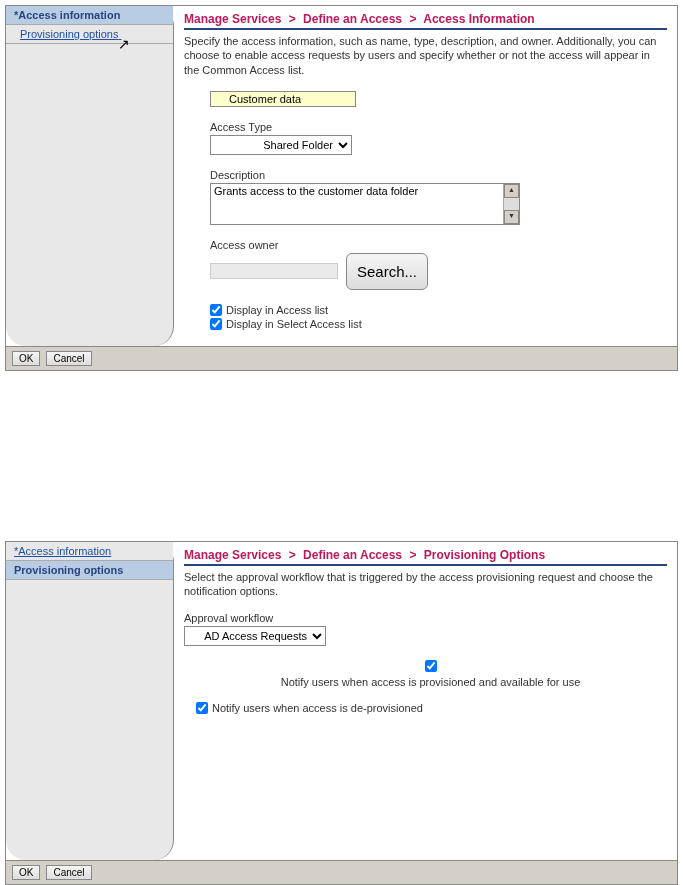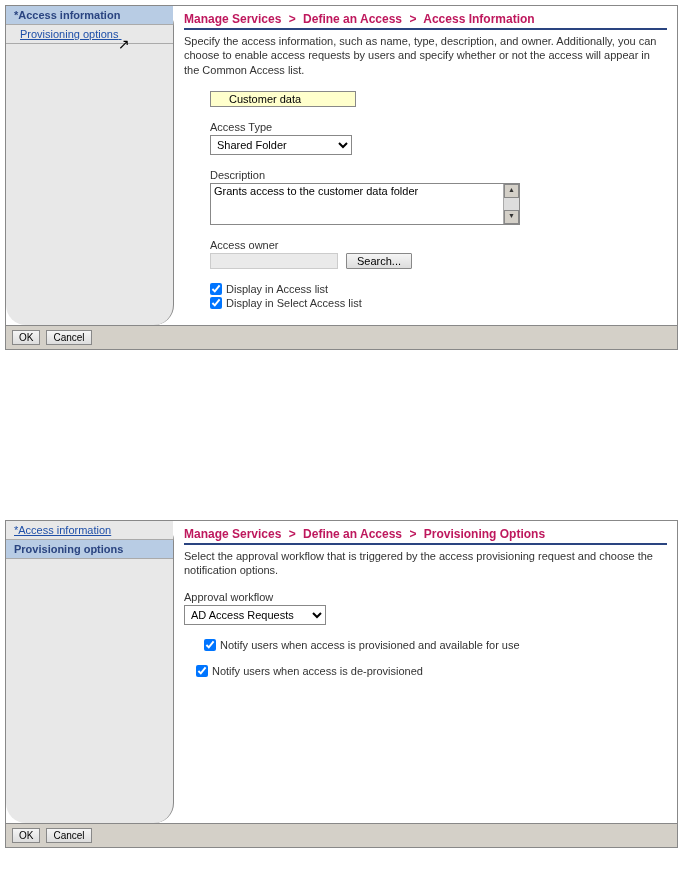--- a/index.html
+++ b/index.html
@@ -19,30 +19,30 @@
     hr.titlebar { border: none; border-top: 2px solid #2a4480; margin-bottom: 4px; }
     
     .description-text { font-size: 11px; line-height: 1.3; margin-bottom: 14px; }
     
     .field { margin: 0 0 14px 26px; }
     .field-label { font-size: 11px; color: #333; margin-bottom: 2px; }
     .text-input { width: 146px; padding: 1px 18px; font-size: 11px; border: 1px solid #888; }
     .text-input.highlighted { background: #ffffcc; }
     
     .select-wrap { display: inline-block; border: 1px solid #888; background: #fff; }
-    .select-wrap select { border: none; font-size: 11px; padding: 0 2px; width: 140px; height: 18px; background: #fff; }
+    .select-wrap select { border: none; font-size: 11px; padding: 0 2px; width: 140px; height: 18px; background: #fff; text-align: right; }
     
     .textarea-wrap { border: 1px solid #888; background: #fff; width: 310px; height: 42px; position: relative; display: flex; }
     .textarea-wrap textarea { border: none; font-size: 11px; padding: 1px 3px; resize: none; flex: 1; font-family: Arial, sans-serif; }
     .textarea-scroll { width: 16px; background: #ddd; display: flex; flex-direction: column; justify-content: space-between; border-left: 1px solid #aaa; }
     .scroll-btn { height: 14px; background: #d4d0c8; border: 1px solid #888; font-size: 7px; text-align: center; line-height: 10px; }
     
     .owner-row { display: flex; gap: 8px; align-items: center; }
     .owner-input { width: 128px; padding: 1px 3px; font-size: 11px; border: 1px solid #ccc; background: #eaeaea; }
-    .search-btn { font-size: 11px; padding: 1px 10px; background: linear-gradient(#f5f5f5,#ddd); border: 1px solid #888; border-radius: 1px; cursor: pointer; }
+    .search-btn { font-size: 15px; padding: 9px 10px; background: linear-gradient(#f5f5f5,#ddd); border: 1px solid #888; border-radius: 6px; cursor: pointer; }
     
     .checkbox-row { margin: 2px 0 2px 26px; display: flex; align-items: center; gap: 4px; }
     .checkbox-row input[type=checkbox] { width: 12px; height: 12px; }
     
     .footer { background: #d4d0c8; padding: 4px 6px; border-top: 1px solid #888; display: flex; gap: 6px; }
     .footer button { font-size: 10px; padding: 1px 6px; background: linear-gradient(#f5f5f5,#ddd); border: 1px solid #888; cursor: pointer; }
     
     .spacer { height: 160px; }
     
     .cursor { position: relative; display: inline-block; width: 0; height: 0; }
@@ -146,21 +146,21 @@
 
       <div class="field" style="margin-left:0;">
         <div class="field-label">Approval workflow</div>
         <div class="select-wrap">
           <select>
             <option>AD Access Requests</option>
           </select>
         </div>
       </div>
 
-      <div class="checkbox-row" style="margin-left:20px;">
+      <div class="checkbox-row" style="margin-left:10px;flex-direction:column;">
         <input type="checkbox" checked="" style="">
         <span>Notify users when access is provisioned and available for use</span>
       </div>
       <div class="checkbox-row" style="margin-left:12px; margin-top:14px; margin-bottom:140px;">
         <input type="checkbox" checked="" style="">
         <span>Notify users when access is de-provisioned</span>
       </div>
     </div>
   </div>
   <div class="footer">

